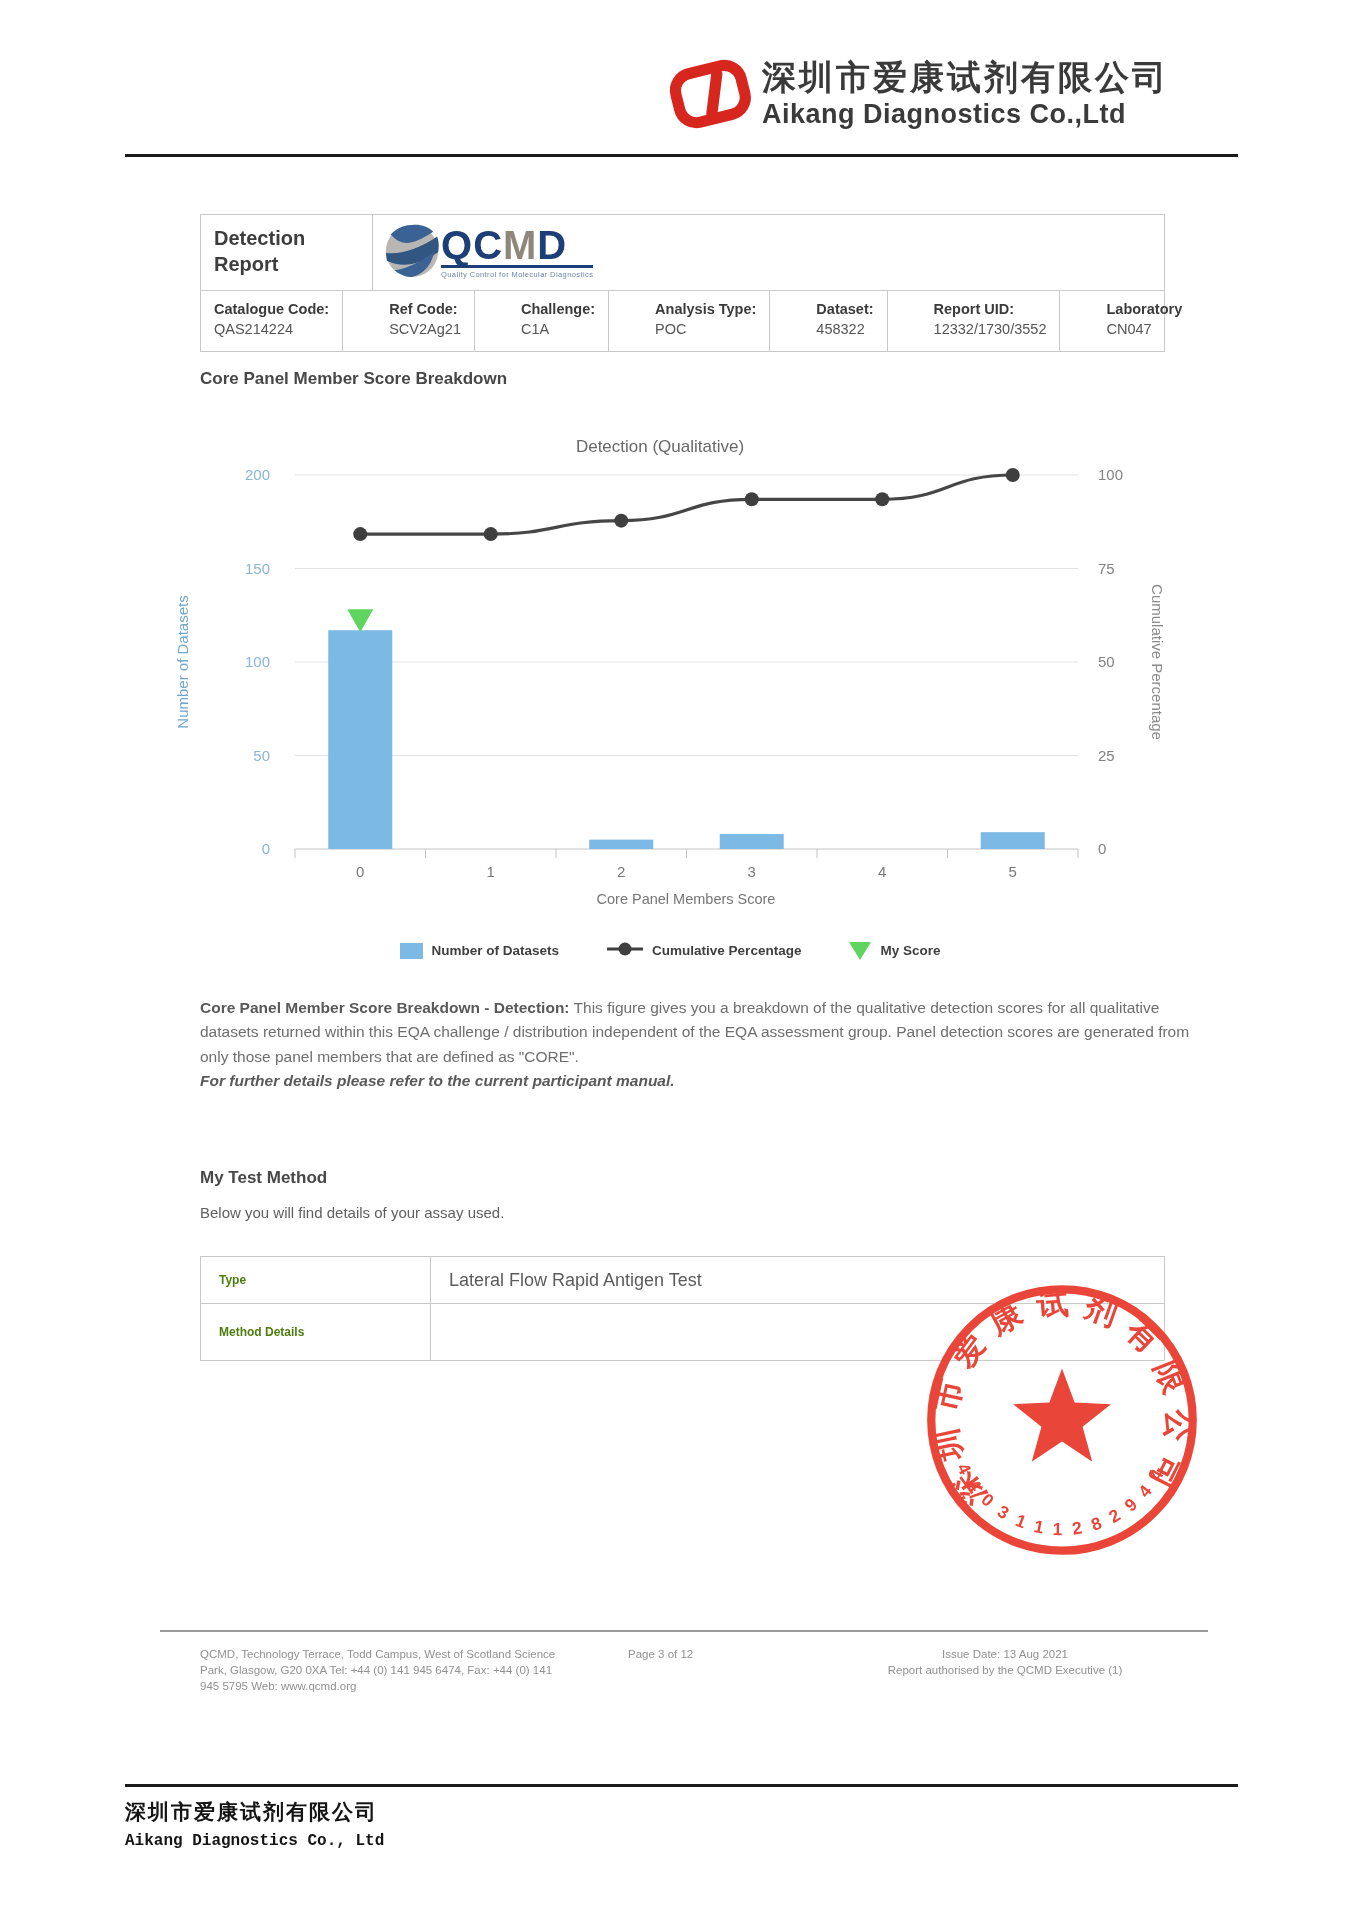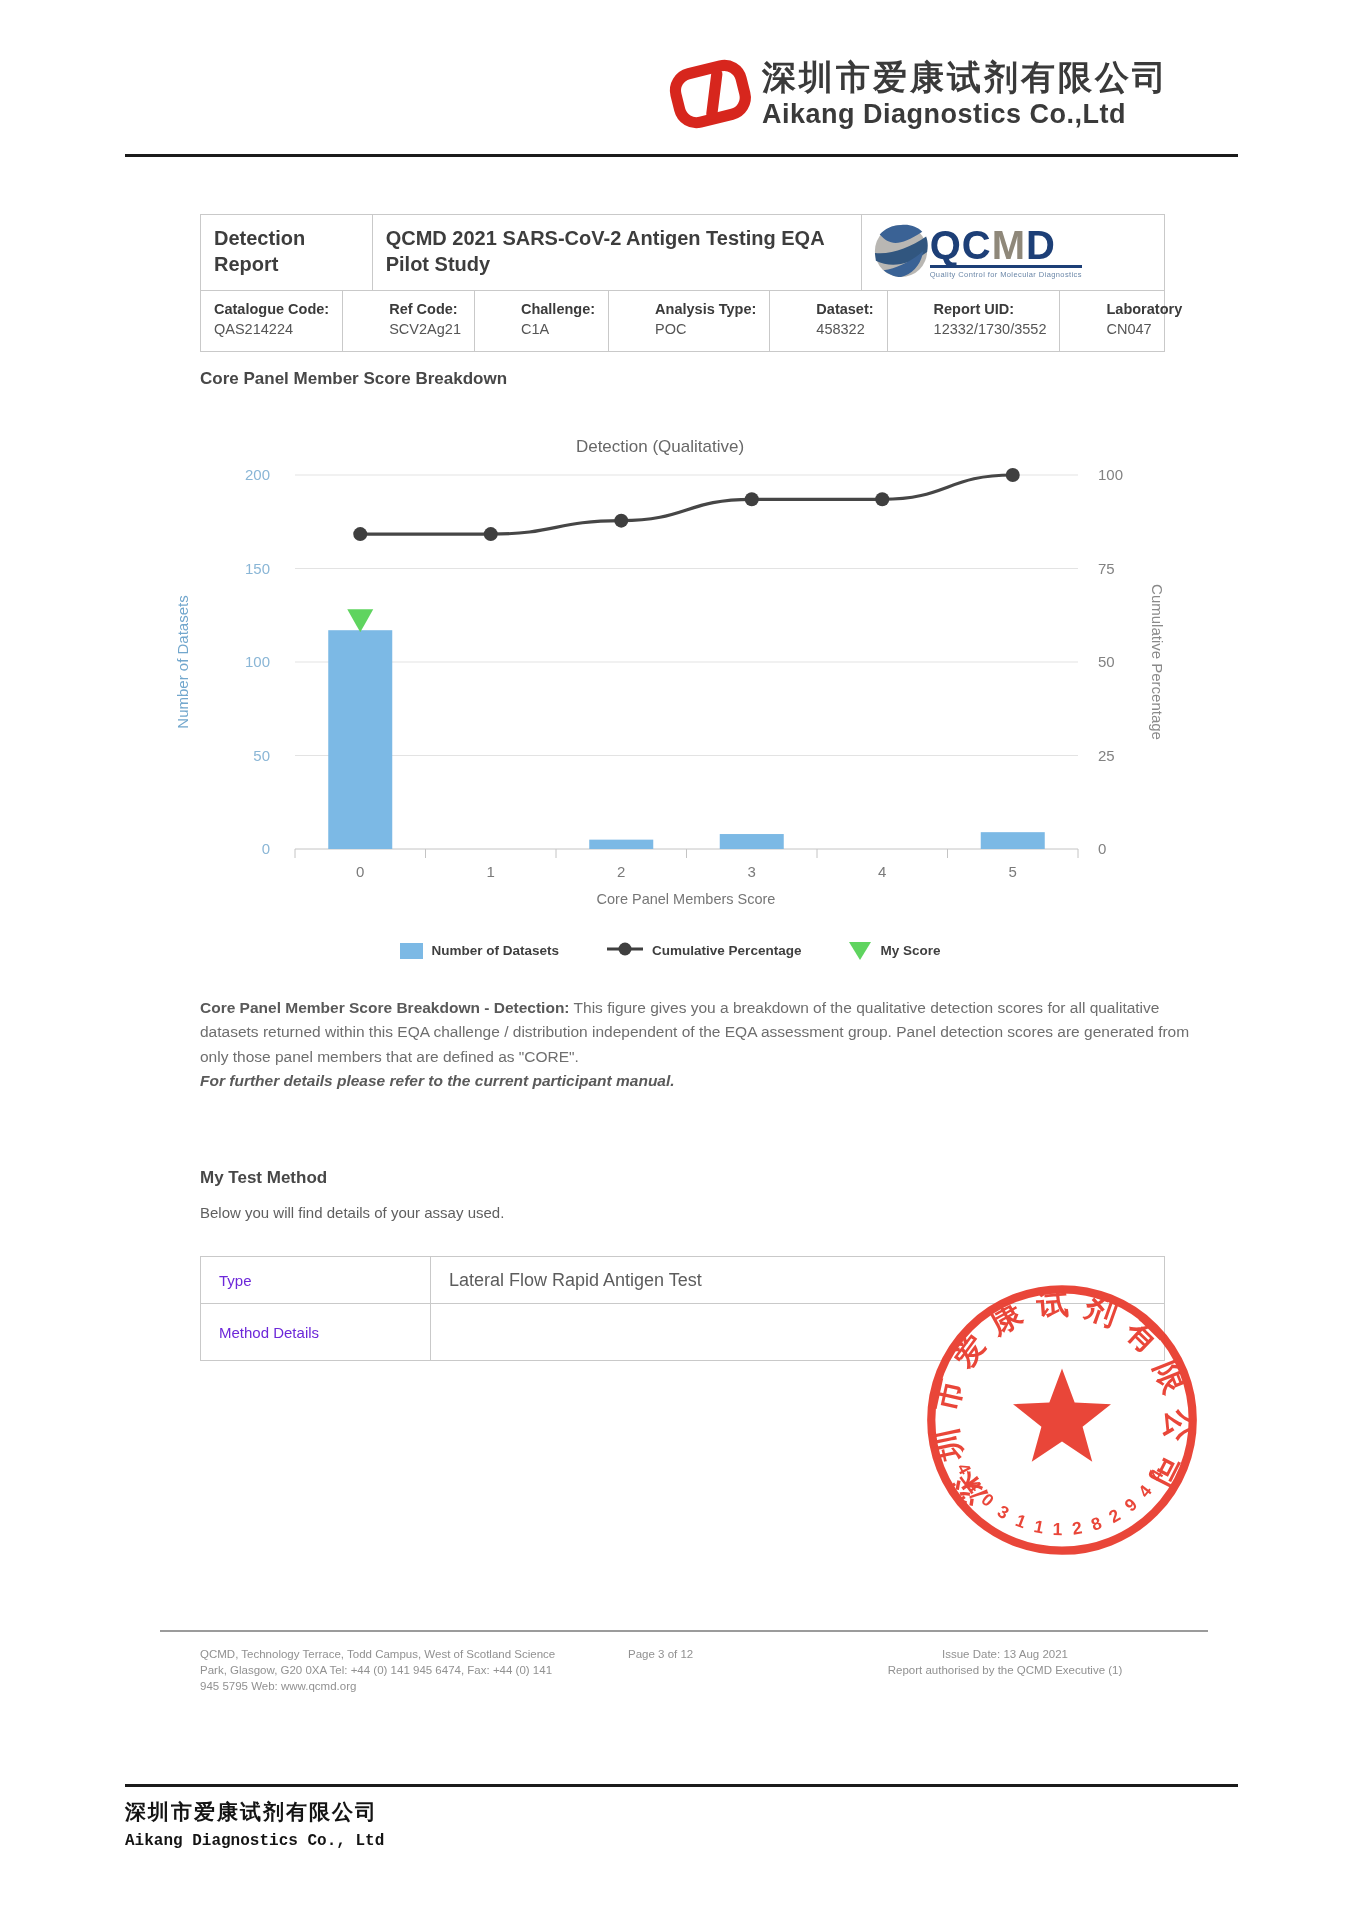--- a/index.html
+++ b/index.html
@@ -46,21 +46,21 @@
   .para .lead { font-weight:bold; color:#595959; }
   .para .note { font-weight:bold; font-style:italic; color:#5a5a5a; }
   .subtext { font-size:15px; color:#5f5f5f; }
 
   
   .mtable { width:965px; border:1px solid #c9c9c9; }
   .mrow { display:flex; }
   .mrow.first { border-bottom:1px solid #c9c9c9; height:47px; }
   .mrow.second { height:56px; }
   .mlabel { width:230px; border-right:1px solid #c9c9c9; display:flex; align-items:center;
-            padding:0 18px; font-size:15px; font-weight:normal; color:#6d28d9; }
+            padding:0 18px; font-size:12px; font-weight:bold; color:#4d7c0f; }
   .mvalue { flex:1; display:flex; align-items:center; padding:0 18px; font-size:18px; color:#5c5c5c; }
 
   
   .footer-text { font-size:11.5px; line-height:1.4; color:#919191; }
   .bottom-cn { font-size:21px; font-weight:bold; color:#141414; letter-spacing:2px; }
   .bottom-en { font-family:"Liberation Mono", monospace; font-size:16px; font-weight:bold; color:#141414; }
 
   svg text { font-family:"Liberation Sans", sans-serif; }
 </style>
 </head>
@@ -76,21 +76,20 @@
       </g>
     </svg>
   </div>
   <div class="abs company-cn" style="left:762px; top:55px;">深圳市爱康试剂有限公司</div>
   <div class="abs company-en" style="left:762px; top:99px;">Aikang Diagnostics Co.,Ltd</div>
   <div class="abs rule" style="left:125px; top:154px; width:1113px; height:3px;"></div>
 
   <div class="abs rtable" style="left:200px; top:214px;">
     <div class="rrow first">
       <div class="rcell big-label" style="width:172px;">Detection Report</div>
-      <div class="rcell big-label" style="width:490px;">QCMD 2021 SARS-CoV-2 Antigen Testing EQA Pilot Study</div>
       <div class="rcell qcmd-cell" style="width:303px;">
         <span>
           <svg width="58" height="58" viewBox="0 0 60 60">
             <circle cx="30" cy="30" r="27" fill="#b9b7b3"></circle>
             <path d="M8 13 C18 24 28 26 52 10 C46 4 38 2 30 3 C21 3 13 7 8 13 Z" fill="#3a6295"></path>
             <path d="M3 32 C20 34 40 26 56 15 C58 20 58 26 57 31 C40 44 20 48 4 40 Z" fill="#31567f"></path>
             <path d="M12 50 C26 48 42 40 53 30 C51 44 42 54 30 57 C23 57 17 54 12 50 Z" fill="#3a6295"></path>
           </svg>
         </span>
         <span>

